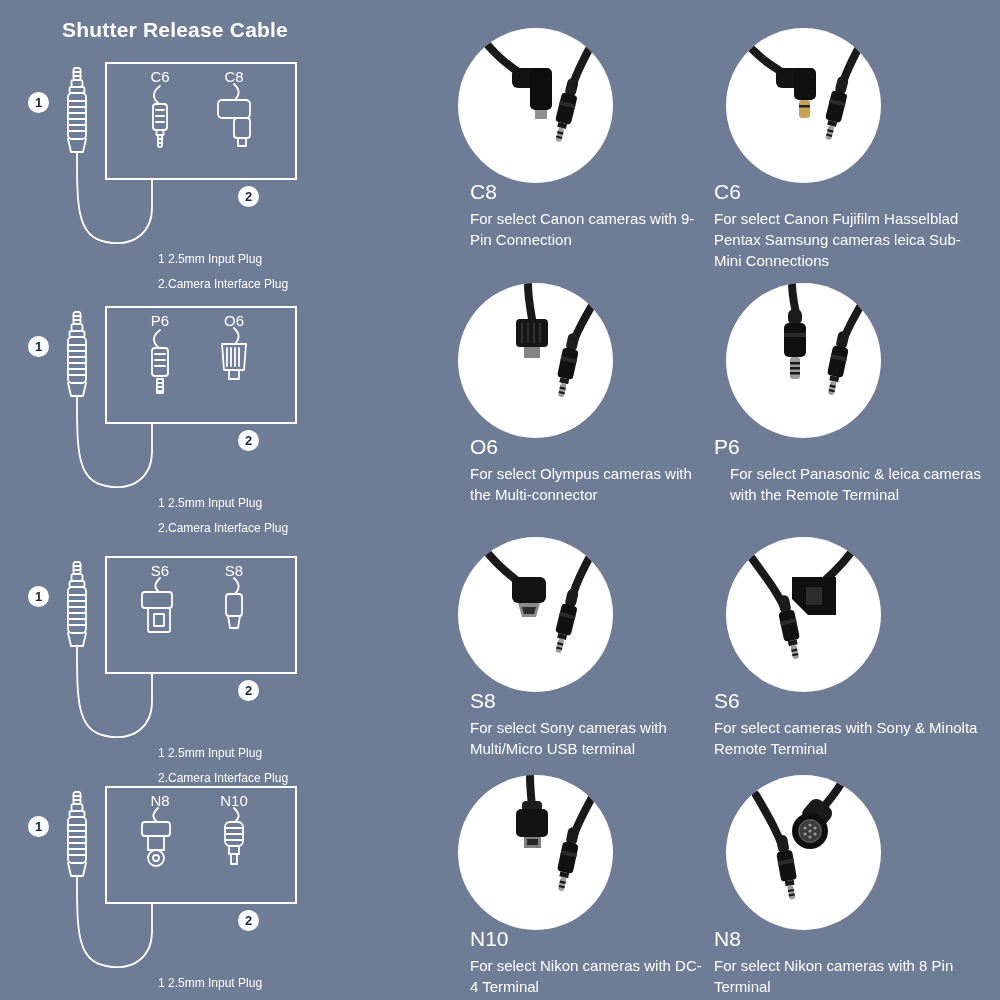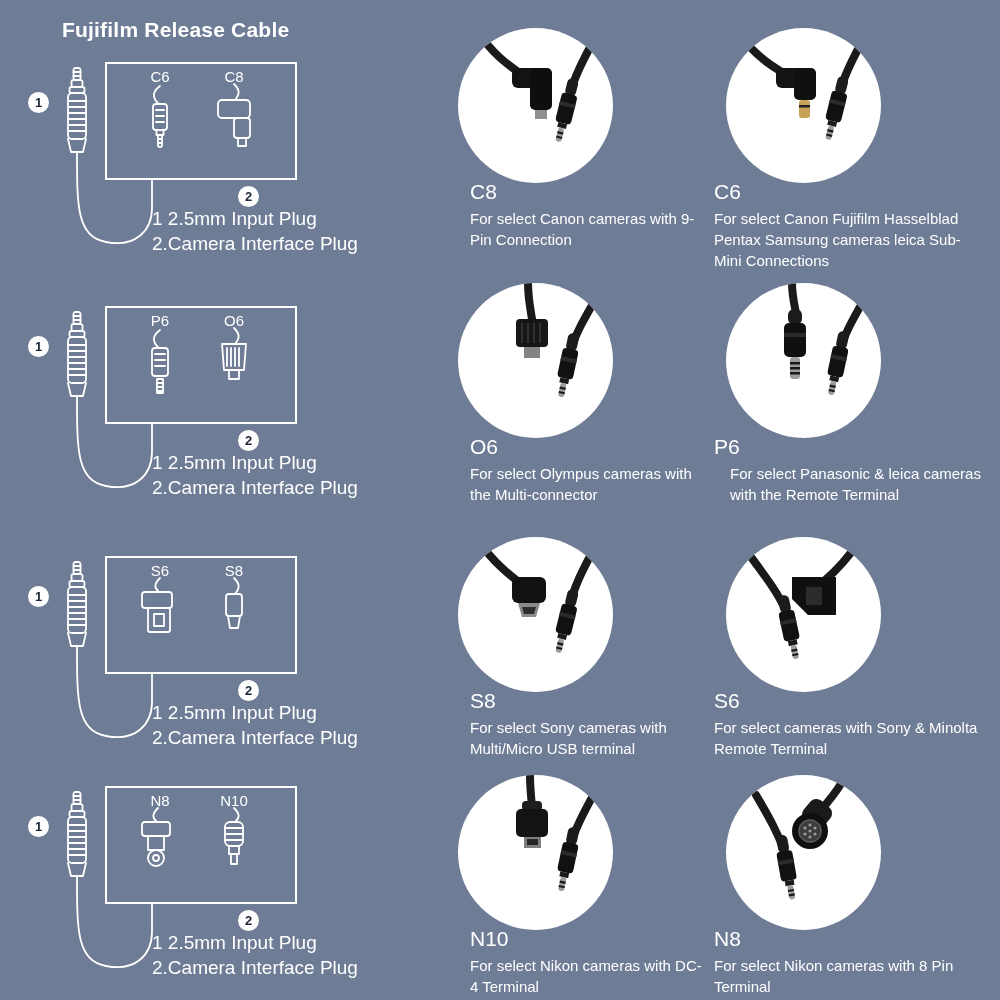--- a/index.html
+++ b/index.html
@@ -6,21 +6,21 @@
   .canvas{position:relative;width:1000px;height:1000px;background:#6e7c96;overflow:hidden;
           font-family:"Liberation Sans",sans-serif;color:#fff;}
   .title{position:absolute;left:62px;top:18px;font-size:21px;font-weight:bold;letter-spacing:.2px;}
   
   .row{position:absolute;left:0;width:440px;height:215px;}
   .art{position:absolute;left:30px;top:-4px;}
   .box{position:absolute;left:105px;top:0;width:192px;height:118px;border:2px solid #fff;box-sizing:border-box;}
   .clabel{position:absolute;top:6px;width:44px;text-align:center;font-size:15px;color:#fff;}
   .badge{position:absolute;width:21px;height:21px;border-radius:50%;background:#fff;color:#1d2637;
          font-size:13px;font-weight:bold;display:flex;align-items:center;justify-content:center;}
-  .cap{position:absolute;left:152px;font-size:19px;white-space:nowrap;}
+  .cap{position:absolute;left:158px;font-size:12px;white-space:nowrap;margin-top:44px;}
   
   .cell{position:absolute;width:290px;}
   .circle{position:absolute;top:0;width:155px;height:155px;border-radius:50%;background:#fff;overflow:hidden;}
   .code{position:absolute;top:152px;font-size:21px;}
   .desc{position:absolute;top:180px;font-size:15px;line-height:21px;}
   .w{stroke:#fff;fill:none;stroke-width:1.8;stroke-linecap:round;stroke-linejoin:round;}
   .cab{stroke:#1a1a1a;stroke-width:8;fill:none;stroke-linecap:round;}
 </style>
 </head>
 <body>
@@ -43,21 +43,21 @@
         <rect x="-8" y="0" width="16" height="30" rx="4" fill="#111"></rect>
         <rect x="-8" y="9" width="16" height="4" fill="#2b2b2b"></rect>
         <rect x="-4.5" y="30" width="9" height="5" fill="#1a1a1a"></rect>
         <rect x="-3" y="35" width="6" height="14" rx="2.5" fill="#9c9c9c"></rect>
         <rect x="-3" y="39" width="6" height="2.2" fill="#1a1a1a"></rect>
         <rect x="-3" y="43.5" width="6" height="2.2" fill="#1a1a1a"></rect>
       </g>
     </defs>
   </svg>
 
-  <div class="title">Fujifilm Release Cable</div>
+  <div class="title">Shutter Release Cable</div>
 
   <div class="row" style="top:62px">
     <svg class="art" width="280" height="212" viewBox="0 0 280 212">
       <use href="#wplug" transform="translate(47,10)"></use>
       <path class="w" d="M47,94 C47,150 47,178 76,184 C106,190 122,172 122,150 L122,122"></path>
       <g>
         <path class="w" d="M130,28 c-8,6 -8,12 -1,18"></path>
         <rect class="w" x="123" y="46" width="14" height="26" rx="3"></rect>
         <path class="w" d="M126,52 h8 M126,58 h8 M126,64 h8"></path>
         <rect class="w" x="126.5" y="72" width="7" height="5"></rect>

